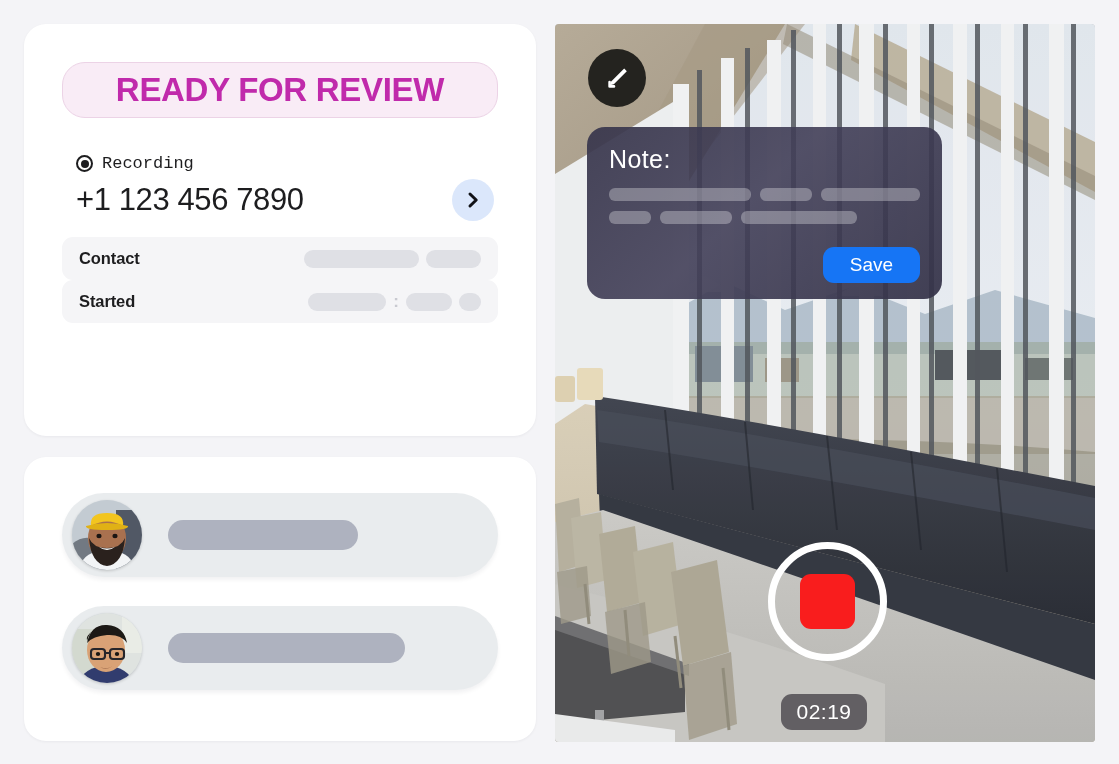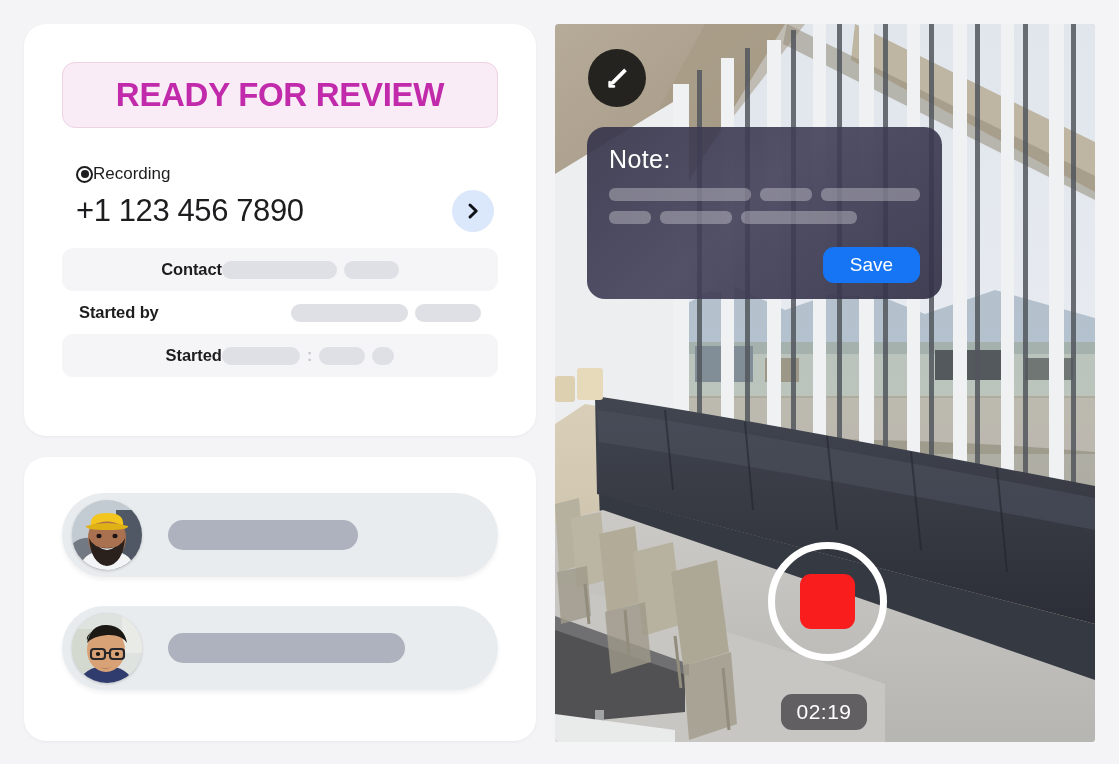--- a/index.html
+++ b/index.html
@@ -40,40 +40,42 @@
   .detail-card {
     padding: 38px 38px 26px 38px;
     height: 412px;
   }
 
   
   .status-badge {
     display: flex;
     align-items: center;
     justify-content: center;
-    height: 66px;
-    border-radius: 13px;
+    height: 56px;
+    border-radius: 23px;
     background: #f9ecf6;
     border: 1.5px solid #ecd3e6;
     margin-bottom: 36px;
   }
   .status-badge-text {
     font-size: 33px;
     font-weight: bold;
     letter-spacing: -0.3px;
     color: #c02aab;
     white-space: nowrap;
   }
 
   
   .radio-row {
     display: flex;
     align-items: center;
+    gap: 9px;
     margin-left: 14px;
     margin-bottom: 6px;
+    font-family: Liberation Mono, monospace;
   }
   .radio {
     width: 17px;
     height: 17px;
     border-radius: 50%;
     border: 2px solid #1d1d1f;
     display: flex;
     align-items: center;
     justify-content: center;
     flex: none;
@@ -121,21 +123,21 @@
   
   .detail-rows { padding: 0 0 0 0; }
   .detail-row {
     display: flex;
     align-items: center;
     justify-content: space-between;
     height: 43px;
     padding: 0 17px 0 17px;
     border-radius: 11px;
   }
-  .detail-row.shaded { background: #f5f5f7; justify-content: center; }
+  .detail-row.shaded { background: #f5f5f7; }
   .detail-label {
     font-size: 16.5px;
     font-weight: bold;
     color: #1d1d1f;
     letter-spacing: -0.1px;
   }
   .skel-group {
     display: flex;
     align-items: center;
     gap: 7px;
@@ -343,27 +345,20 @@
       <div class="detail-rows">
 
         <div class="detail-row shaded">
           <span class="detail-label">Contact</span>
           <span class="skel-group">
             <span class="skel" style="width:115px"></span>
             <span class="skel" style="width:55px"></span>
           </span>
         </div>
 
-        <div class="detail-row">
-          <span class="detail-label">Started by</span>
-          <span class="skel-group">
-            <span class="skel" style="width:117px"></span>
-            <span class="skel" style="width:66px"></span>
-          </span>
-        </div>
 
         <div class="detail-row shaded">
           <span class="detail-label">Started</span>
           <span class="skel-group">
             <span class="skel" style="width:78px"></span>
             <span class="skel-colon">:</span>
             <span class="skel" style="width:46px"></span>
             <span class="skel" style="width:22px"></span>
           </span>
         </div>

